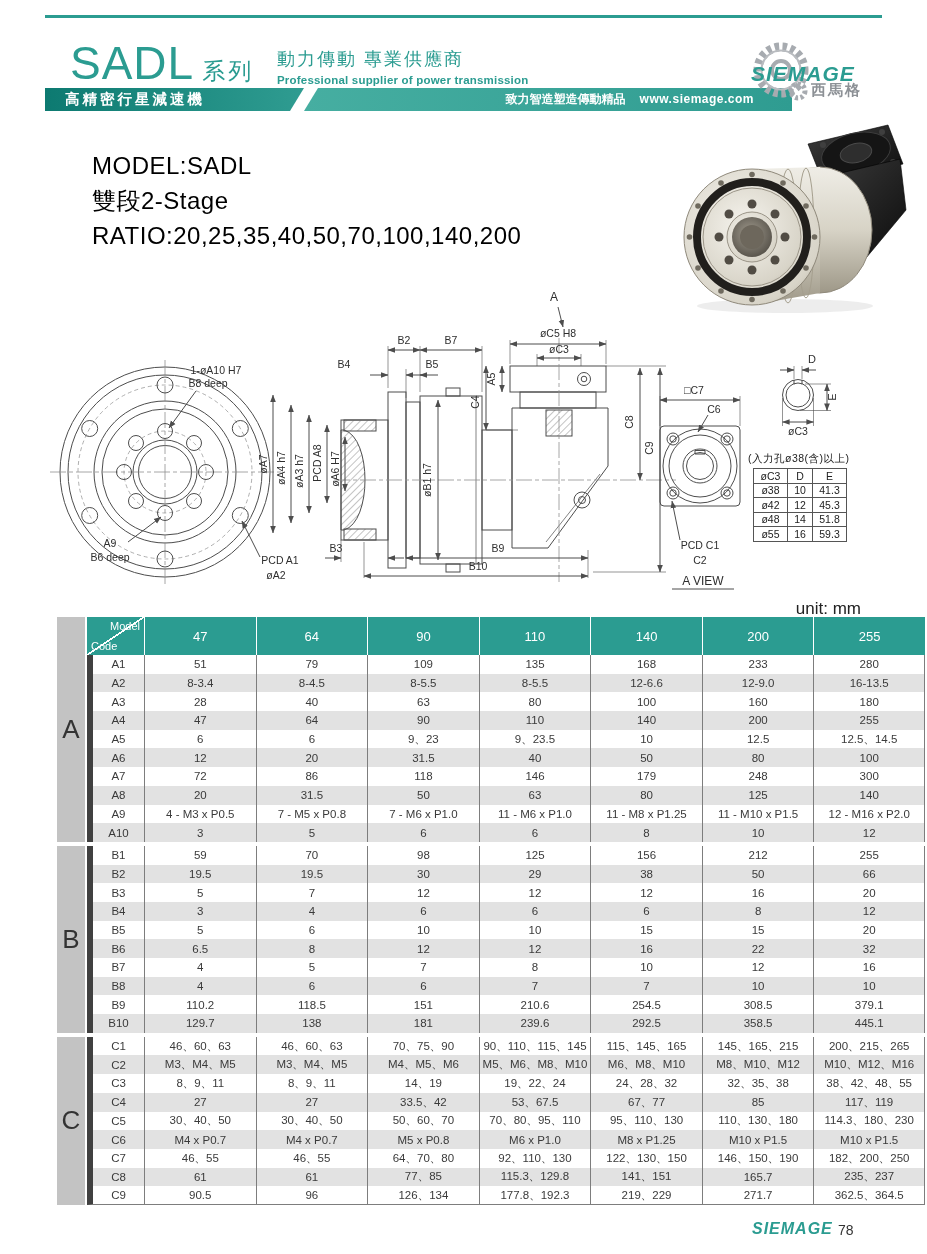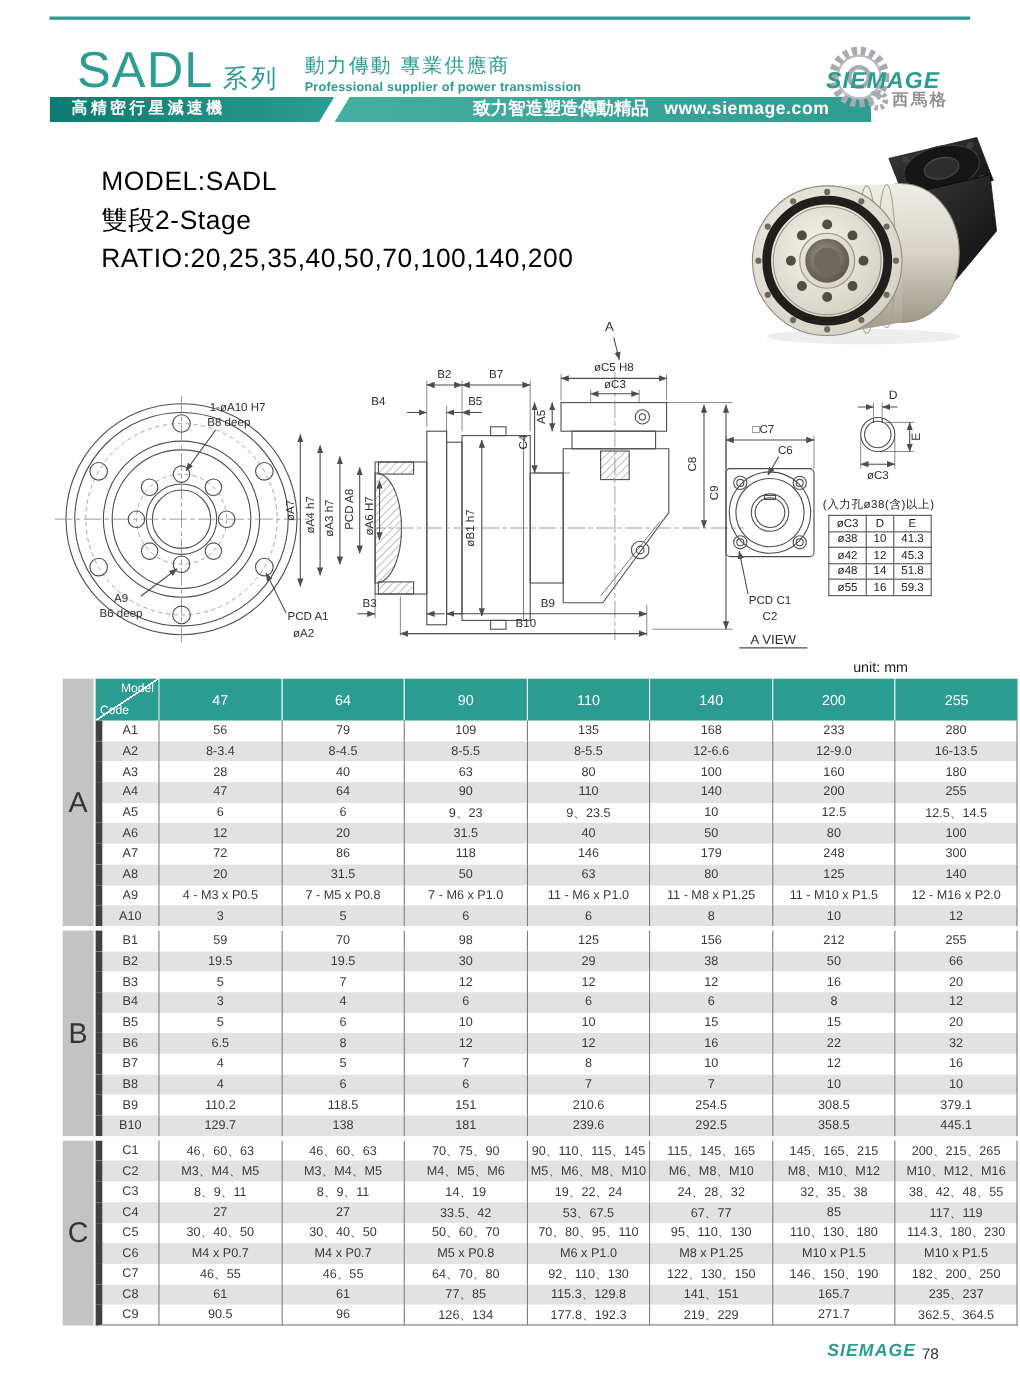--- a/index.html
+++ b/index.html
@@ -7,37 +7,37 @@
   body{width:927px;height:1254px;position:relative;font-family:"Liberation Sans",sans-serif;overflow:hidden}
   .abs{position:absolute}
   
   .top-rule{left:45px;top:15px;width:837px;height:3px;background:#2b9c91}
   .brand{left:70px;top:36px;color:#2b9c91;font-weight:400;font-size:46px;letter-spacing:1px;white-space:nowrap}
   .brand .suffix{font-size:23px;margin-left:8px;letter-spacing:3px}
   .slogan{left:277px;top:47px;color:#2b9c91}
   .slogan .zh{font-size:18px;font-weight:400;letter-spacing:2px}
   .slogan .en{font-size:11.5px;font-weight:700;margin-top:3px;letter-spacing:.2px}
   .banner-left{left:45px;top:88px;width:259px;height:23px;line-height:23px;color:#fff;font-size:14.5px;font-weight:700;letter-spacing:3px;padding-left:20px;background:linear-gradient(90deg,#0d7a71,#2f9c91);clip-path:polygon(0 0,100% 0,calc(100% - 14px) 100%,0 100%)}
-  .banner-right{left:304px;top:88px;width:488px;height:23px;line-height:23px;color:#fff;font-size:16px;font-weight:700;text-align:right;padding-right:38px;background:linear-gradient(90deg,#46aea1,#2f9c91);clip-path:polygon(14px 0,100% 0,100% 100%,0 100%)}
+  .banner-right{left:304px;top:88px;width:488px;height:23px;line-height:23px;color:#fff;font-size:12px;font-weight:700;text-align:right;padding-right:38px;background:linear-gradient(90deg,#46aea1,#2f9c91);clip-path:polygon(14px 0,100% 0,100% 100%,0 100%)}
   .banner-right .site{margin-left:14px;letter-spacing:.5px}
   .logo-gear{left:748px;top:34px}
   .logo-text{left:751px;top:62px;font-size:21px;font-style:italic;font-weight:800;color:#2b9c91;letter-spacing:1px}
   .logo-zh{left:811px;top:81px;font-size:15px;font-weight:700;color:#8d9196;letter-spacing:2px}
   
   .model-block{left:92px;top:148px;color:#000000;font-size:24px;line-height:35px;letter-spacing:.5px}
   
   .drawing-svg{left:48px;top:280px}
   .product-svg{left:660px;top:112px}
   .bore-note{left:748px;top:452px;font-size:10.5px;color:#222;letter-spacing:.5px}
   #boretable{position:absolute;left:753px;top:468px;border-collapse:collapse;background:#fff}
   #boretable th,#boretable td{border:1px solid #555;font-size:10.5px;font-weight:400;color:#222;text-align:center;height:14.5px;padding:0 2px}
   #boretable th:nth-child(1),#boretable td:nth-child(1){width:34px}
   #boretable th:nth-child(2),#boretable td:nth-child(2){width:25px}
   #boretable th:nth-child(3),#boretable td:nth-child(3){width:34px}
-  .unit-label{left:740px;top:599px;width:121px;text-align:center;font-size:13px;color:#222}
+  .unit-label{left:740px;top:599px;width:121px;text-align:right;font-size:17px;color:#222}
   
   #dimtable{position:absolute;left:57px;top:617px;width:868px;border-collapse:separate;border-spacing:0;table-layout:fixed}
   #dimtable td,#dimtable th{font-size:11.5px;color:#3a3a3a;text-align:center;vertical-align:middle;height:18.7px;padding:0;font-weight:400;overflow:hidden;white-space:nowrap}
   #dimtable th.ch{background:#2b9c91;color:#fff;font-size:13px;height:38px;border-left:1px solid #fff}
   #dimtable td.grp{background:#c3c3c3;font-size:26px;color:#333;border-right:2px solid #fff;width:30px}
   #dimtable td.code{border-left:6px solid #404040;width:57px}
   #dimtable td.val{border-left:1px solid #7d7d7d}
   #dimtable td.val:last-child{border-right:1px solid #7d7d7d}
   #dimtable tr.stripe td.code,#dimtable tr.stripe td.val{background:#e2e2e2}
   #dimtable tr.sp td{height:4px;background:#fff;border:none}
@@ -384,21 +384,21 @@
         <th class="ch">47</th>
         <th class="ch">64</th>
         <th class="ch">90</th>
         <th class="ch">110</th>
         <th class="ch">140</th>
         <th class="ch">200</th>
         <th class="ch">255</th>
       </tr>
       <tr>
         <td class="code">A1</td>
-        <td class="val">56</td>
+        <td class="val">51</td>
         <td class="val">79</td>
         <td class="val">109</td>
         <td class="val">135</td>
         <td class="val">168</td>
         <td class="val">233</td>
         <td class="val">280</td>
       </tr>
       <tr class="stripe">
         <td class="code">A2</td>
         <td class="val">8-3.4</td>

